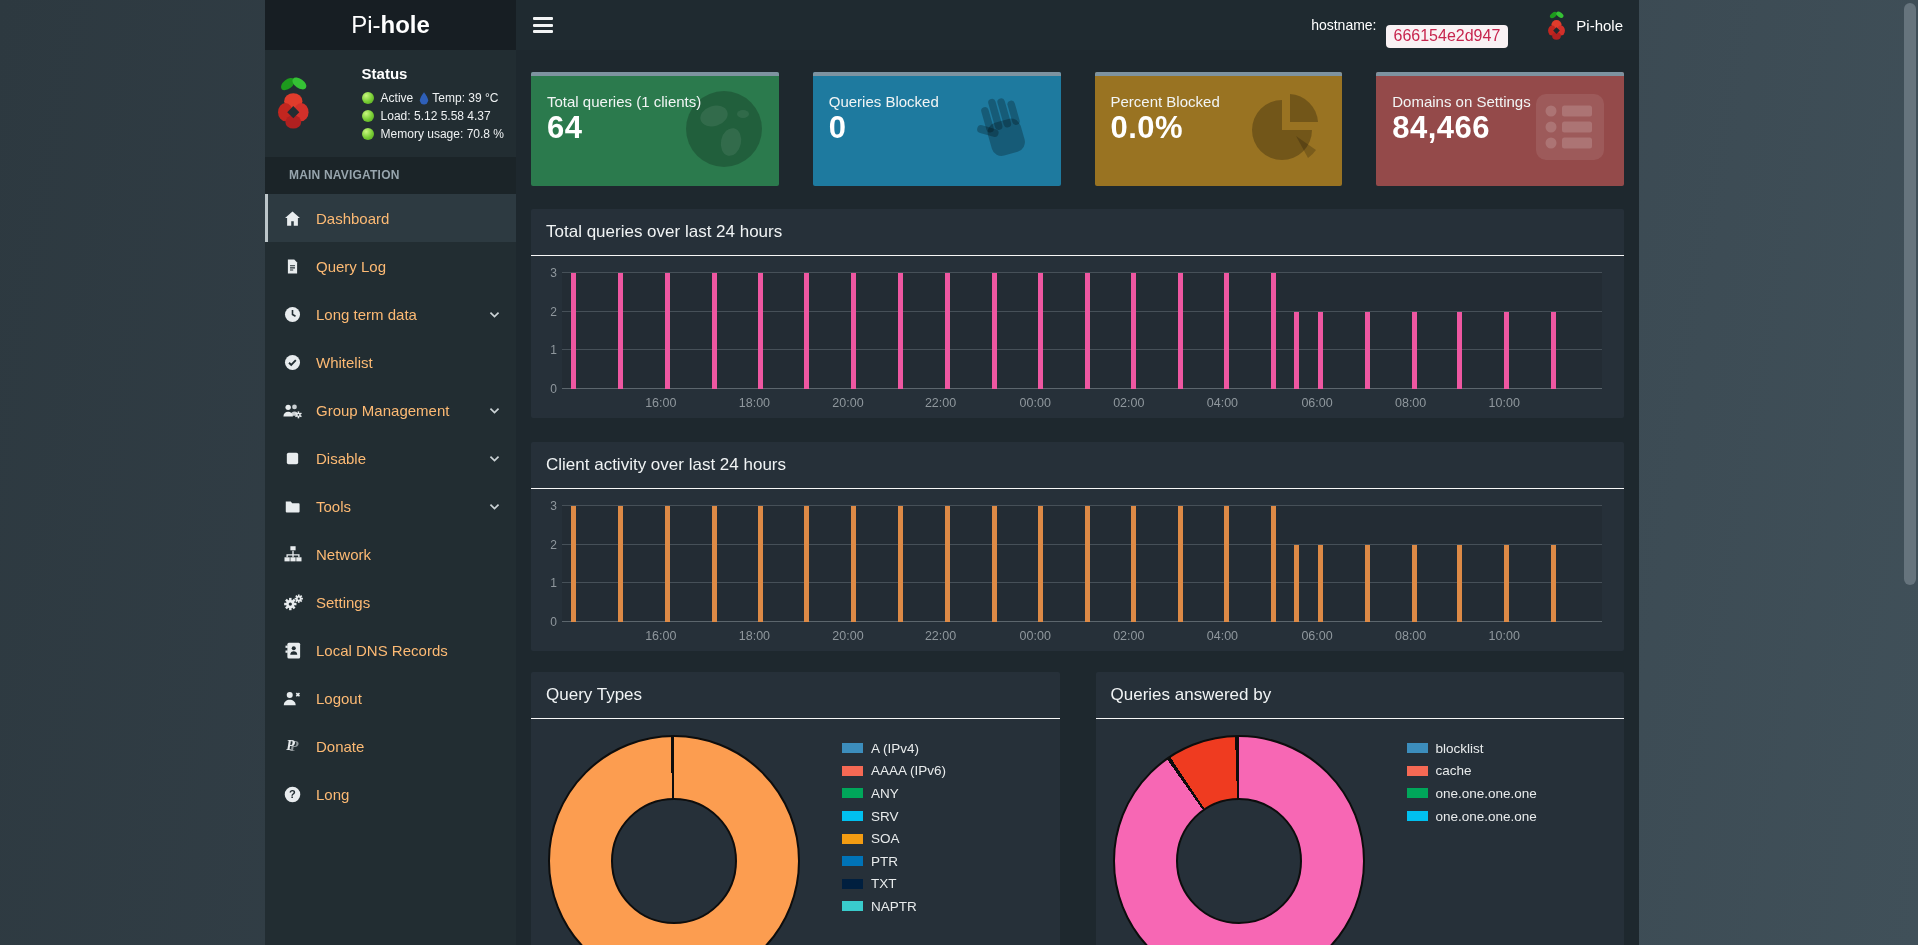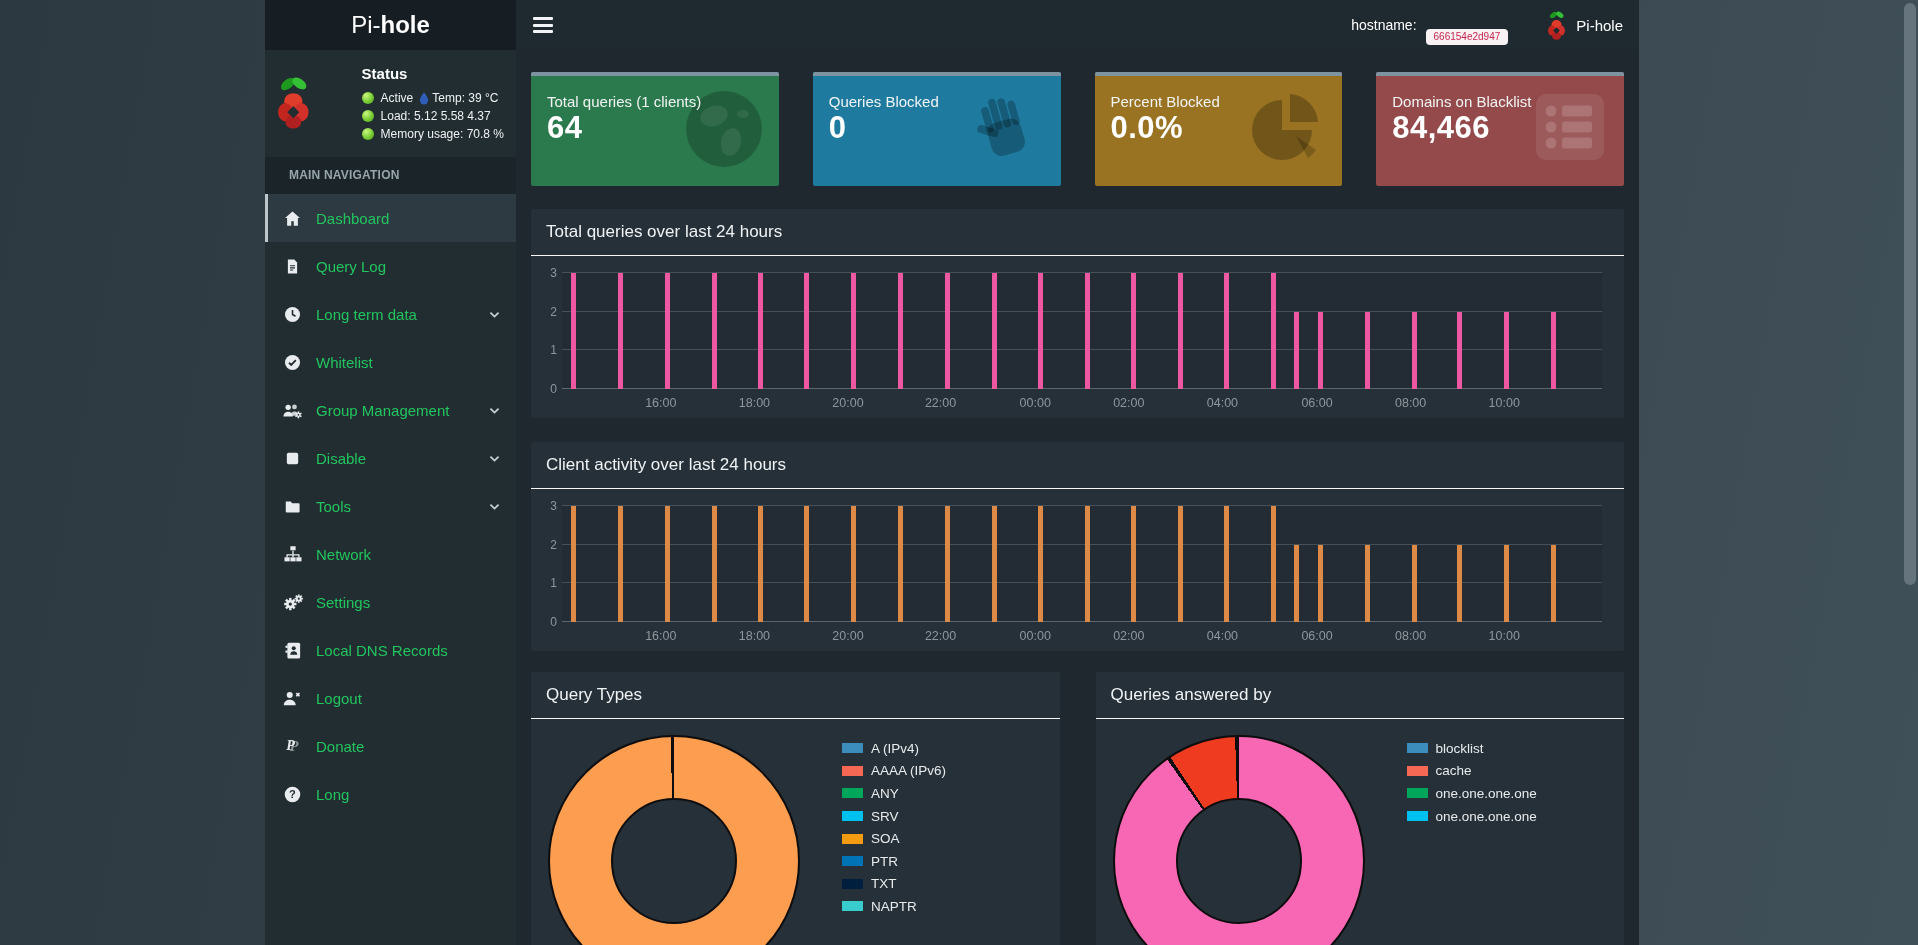--- a/index.html
+++ b/index.html
@@ -15,39 +15,39 @@
   .logo { position:absolute; left:0; top:0; width:251px; height:50px; background:#171e23;
           display:flex; align-items:center; justify-content:center; font-size:24px; color:#fff; }
   .logo b { font-weight:700; }
   .navbar { position:absolute; left:251px; right:0; top:0; height:50px; background:#1f2a30;
             display:flex; align-items:center; }
   .hamburger { margin-left:17px; width:20px; height:16px; display:flex; flex-direction:column;
                justify-content:space-between; cursor:pointer; }
   .hamburger span { display:block; height:3px; background:#f2f4f5; border-radius:1px; }
   .nav-spacer { flex:1; }
   .host-label { font-size:14px; color:#fff; margin-right:9px; }
-  .host-badge { background:#f9f2f4; color:#c7254e; font-size:10px; padding:2px 8px 3px;
+  .host-badge { background:#f9f2f4; color:#c7254e; font-size:16px; padding:2px 8px 3px;
                 border-radius:4px; margin-right:38px;margin-top:23px; }
   .brand-group { display:flex; align-items:center; margin-right:16px; }
   .brand-group svg { margin-right:9px; }
   .brand-text { font-size:15px; color:#fff; }
 
   
   .sidebar { position:absolute; left:0; top:50px; width:251px; bottom:0; background:#222d32; }
   .status-box { display:flex; padding:11px 12px 12px 10px;gap:39px; }
   .status-col { margin-left:11px; padding-top:4px; }
   .status-title { font-size:15px; font-weight:700; color:#fff; margin-bottom:9px; }
   .status-row { display:flex; align-items:center; font-size:12px; color:#eef1f2; margin-bottom:4px; white-space:nowrap; }
   .led { width:12px; height:12px; border-radius:50%; margin-right:7px; flex:0 0 auto;
          background:radial-gradient(circle at 35% 30%, #c9f77e, #76cb33 55%, #4f9e1e); }
   .status-row .sep { width:6px; }
   .nav-header { height:37px; line-height:37px; background:#1b2428; color:#97a5ad;
                 font-size:12px; font-weight:700; padding-left:24px; letter-spacing:.2px; }
   .nav-item { height:48px; display:flex; align-items:center; padding-left:14px;
-              border-left:3px solid transparent; color:#22c55e; font-size:15px; cursor:pointer; position:relative; }
+              border-left:3px solid transparent; color:#fdba74; font-size:15px; cursor:pointer; position:relative; }
   .nav-item.active { background:#2d3a41; border-left-color:#bcc5c9; }
   .nav-icon { width:21px; height:21px; margin-right:13px; display:flex; align-items:center; justify-content:center; }
   .chevron { position:absolute; right:15px; width:13px; height:13px; display:flex; }
 
   
   .content { position:absolute; left:251px; right:0; top:50px; bottom:0; background:#1e282e;
              padding:22px 15px 0 15px; overflow:hidden; }
   .cards { display:grid; grid-template-columns:repeat(4,1fr); gap:34px; margin-bottom:23px; }
   .small-box { height:114px; border-radius:2px; position:relative; overflow:hidden; }
   .ribbon { height:4px; background:#7e93a0; }
@@ -369,21 +369,21 @@
               <g fill="rgba(255,255,255,0.16)">
                 <circle cx="25" cy="25" r="5.5"></circle>
                 <rect x="36" y="19.5" width="30" height="11" rx="2.5"></rect>
                 <circle cx="25" cy="41" r="5.5"></circle>
                 <rect x="36" y="35.5" width="30" height="11" rx="2.5"></rect>
                 <circle cx="25" cy="57" r="5.5"></circle>
                 <rect x="36" y="51.5" width="30" height="11" rx="2.5"></rect>
               </g>
             </svg></div>
         <div class="inner">
-          <div class="sb-title">Domains on Blacklist</div>
+          <div class="sb-title">Domains on Settings</div>
           <div class="sb-value">84,466</div>
         </div>
       </div>
     </div>
 
     <div class="panel" id="panel-queries">
       <div class="panel-header">Total queries over last 24 hours</div>
       <div class="chart-body">
         <div class="ygutter">
             <div style="bottom: calc(0% - 7px);">0</div>

